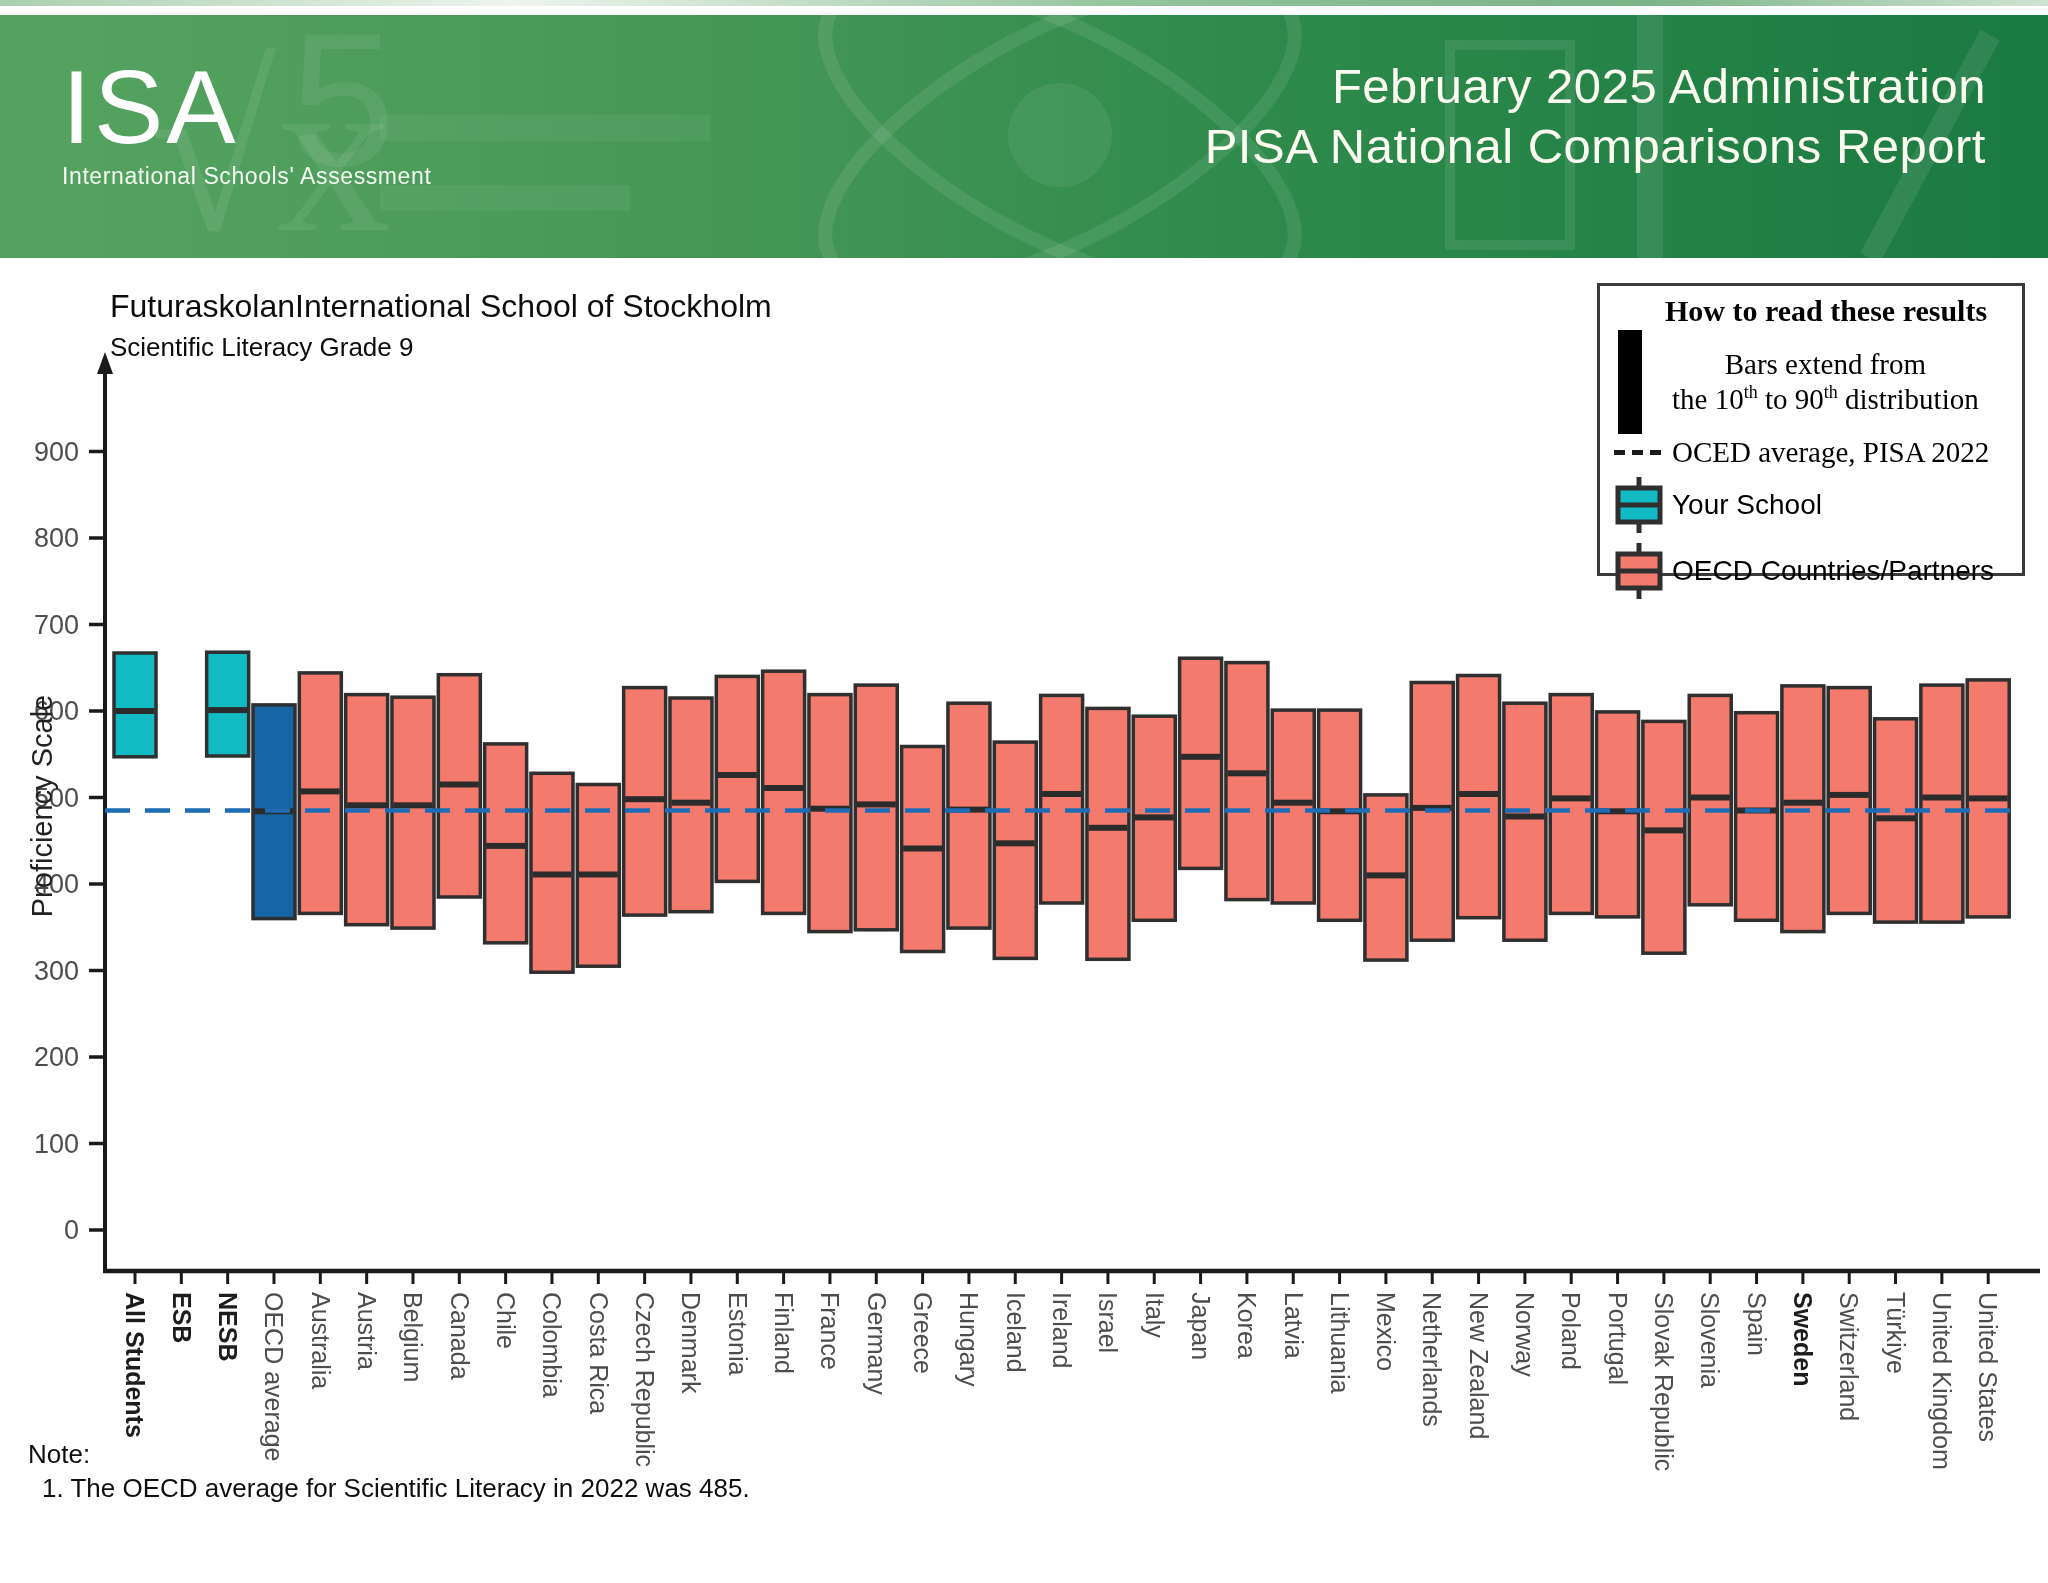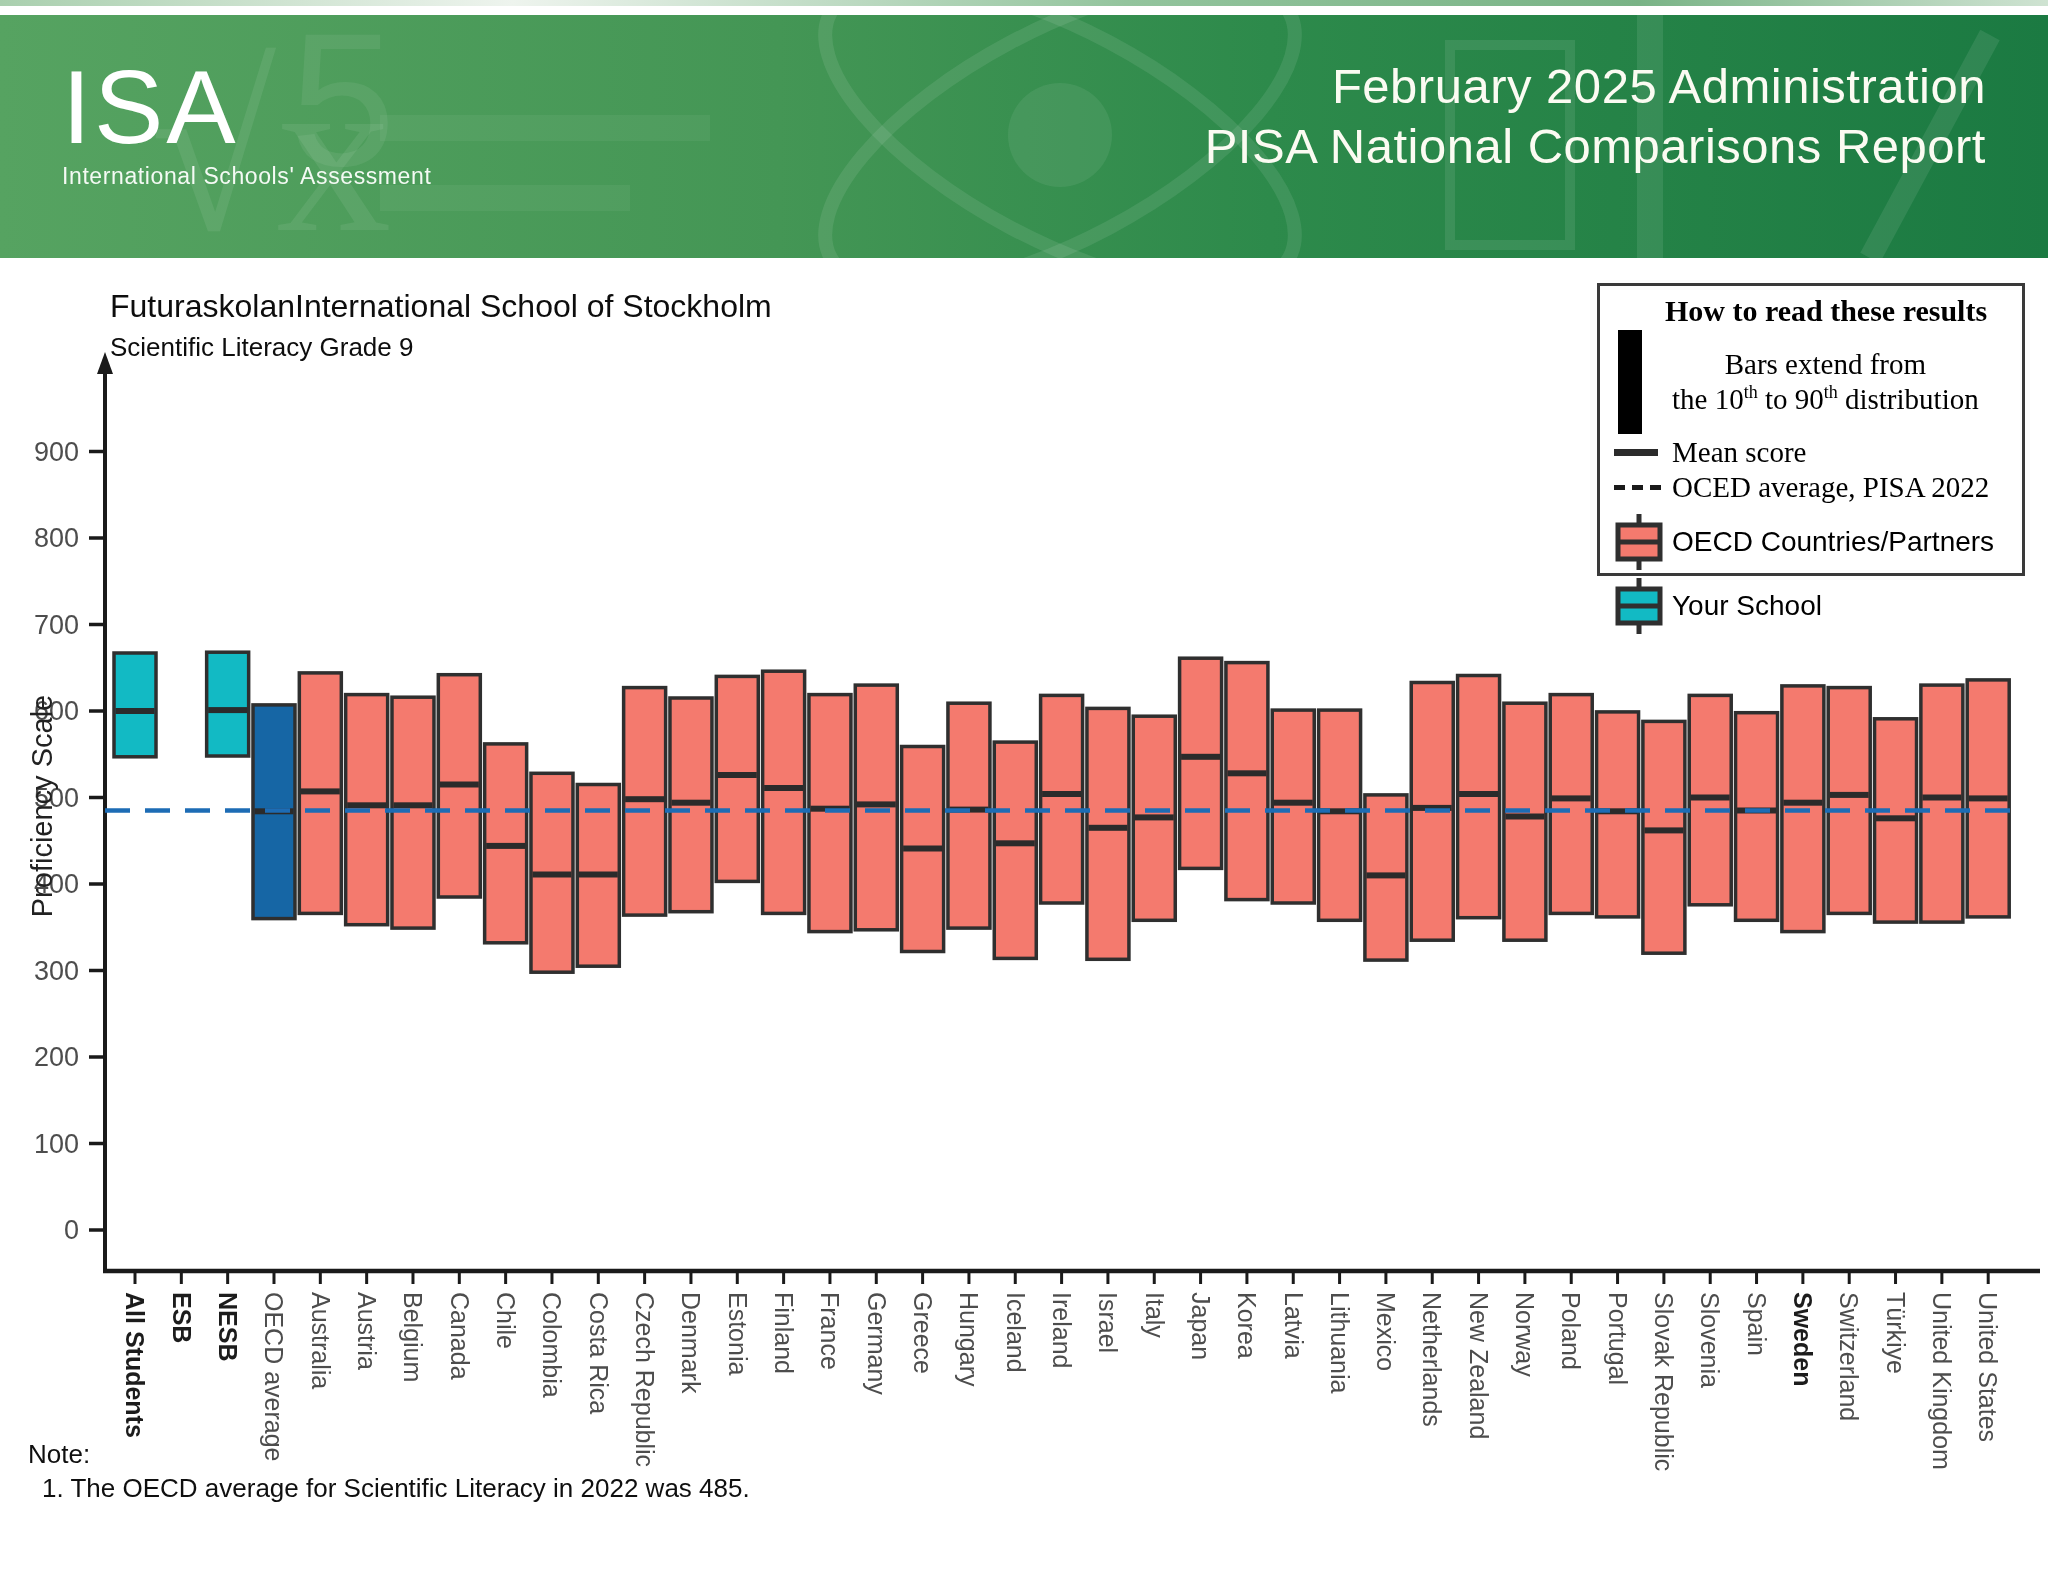--- a/index.html
+++ b/index.html
@@ -271,50 +271,44 @@
       <span class="lg-ico">
           <span class="blackbar"></span>
         </span>
       <div class="lg-stack">
         <div>Bars extend from</div>
         <div><span>the 10</span><sup>th</sup><span> to 90</span><sup>th</sup><span> distribution</span></div>
       </div>
     </div>
     <div class="lg-row lg-serif">
       <span class="lg-ico">
-          <span class="meanline"></span>
-        </span>
-      <div>Mean score</div>
-    </div>
-    <div class="lg-row lg-serif">
-      <span class="lg-ico">
           <span class="dashes"></span>
         </span>
       <div>OCED average, PISA 2022</div>
+    </div>
+    <div class="lg-row lg-sans" style="margin-top:8px;">
+      <span class="lg-ico">
+        <svg width="50" height="56" viewBox="0 0 50 56">
+          <line x1="25" y1="0" x2="25" y2="56" stroke="#2f2f2f" stroke-width="5"></line>
+          <rect x="4" y="11" width="42" height="34" fill="#12bac4" stroke="#2f2f2f" stroke-width="5"></rect>
+          <line x1="4" y1="28" x2="46" y2="28" stroke="#2f2f2f" stroke-width="5"></line>
+        </svg>
+      </span>
+      <div>Your School</div>
     </div>
     <div class="lg-row lg-sans" style="margin-top:10px;">
       <span class="lg-ico">
         <svg width="50" height="56" viewBox="0 0 50 56">
           <line x1="25" y1="0" x2="25" y2="56" stroke="#2f2f2f" stroke-width="5"></line>
           <rect x="4" y="11" width="42" height="34" fill="#f47a6e" stroke="#2f2f2f" stroke-width="5"></rect>
           <line x1="4" y1="28" x2="46" y2="28" stroke="#2f2f2f" stroke-width="5"></line>
         </svg>
       </span>
       <div>OECD Countries/Partners</div>
     </div>
-    <div class="lg-row lg-sans" style="margin-top:8px;">
-      <span class="lg-ico">
-        <svg width="50" height="56" viewBox="0 0 50 56">
-          <line x1="25" y1="0" x2="25" y2="56" stroke="#2f2f2f" stroke-width="5"></line>
-          <rect x="4" y="11" width="42" height="34" fill="#12bac4" stroke="#2f2f2f" stroke-width="5"></rect>
-          <line x1="4" y1="28" x2="46" y2="28" stroke="#2f2f2f" stroke-width="5"></line>
-        </svg>
-      </span>
-      <div>Your School</div>
-    </div>
   </div>
 
   <div id="notes">
     <div>Note:</div>
     <div class="nl">1. The OECD average for Scientific Literacy in 2022 was 485.</div>
   </div>
 
 </div>
 
 </body></html>

